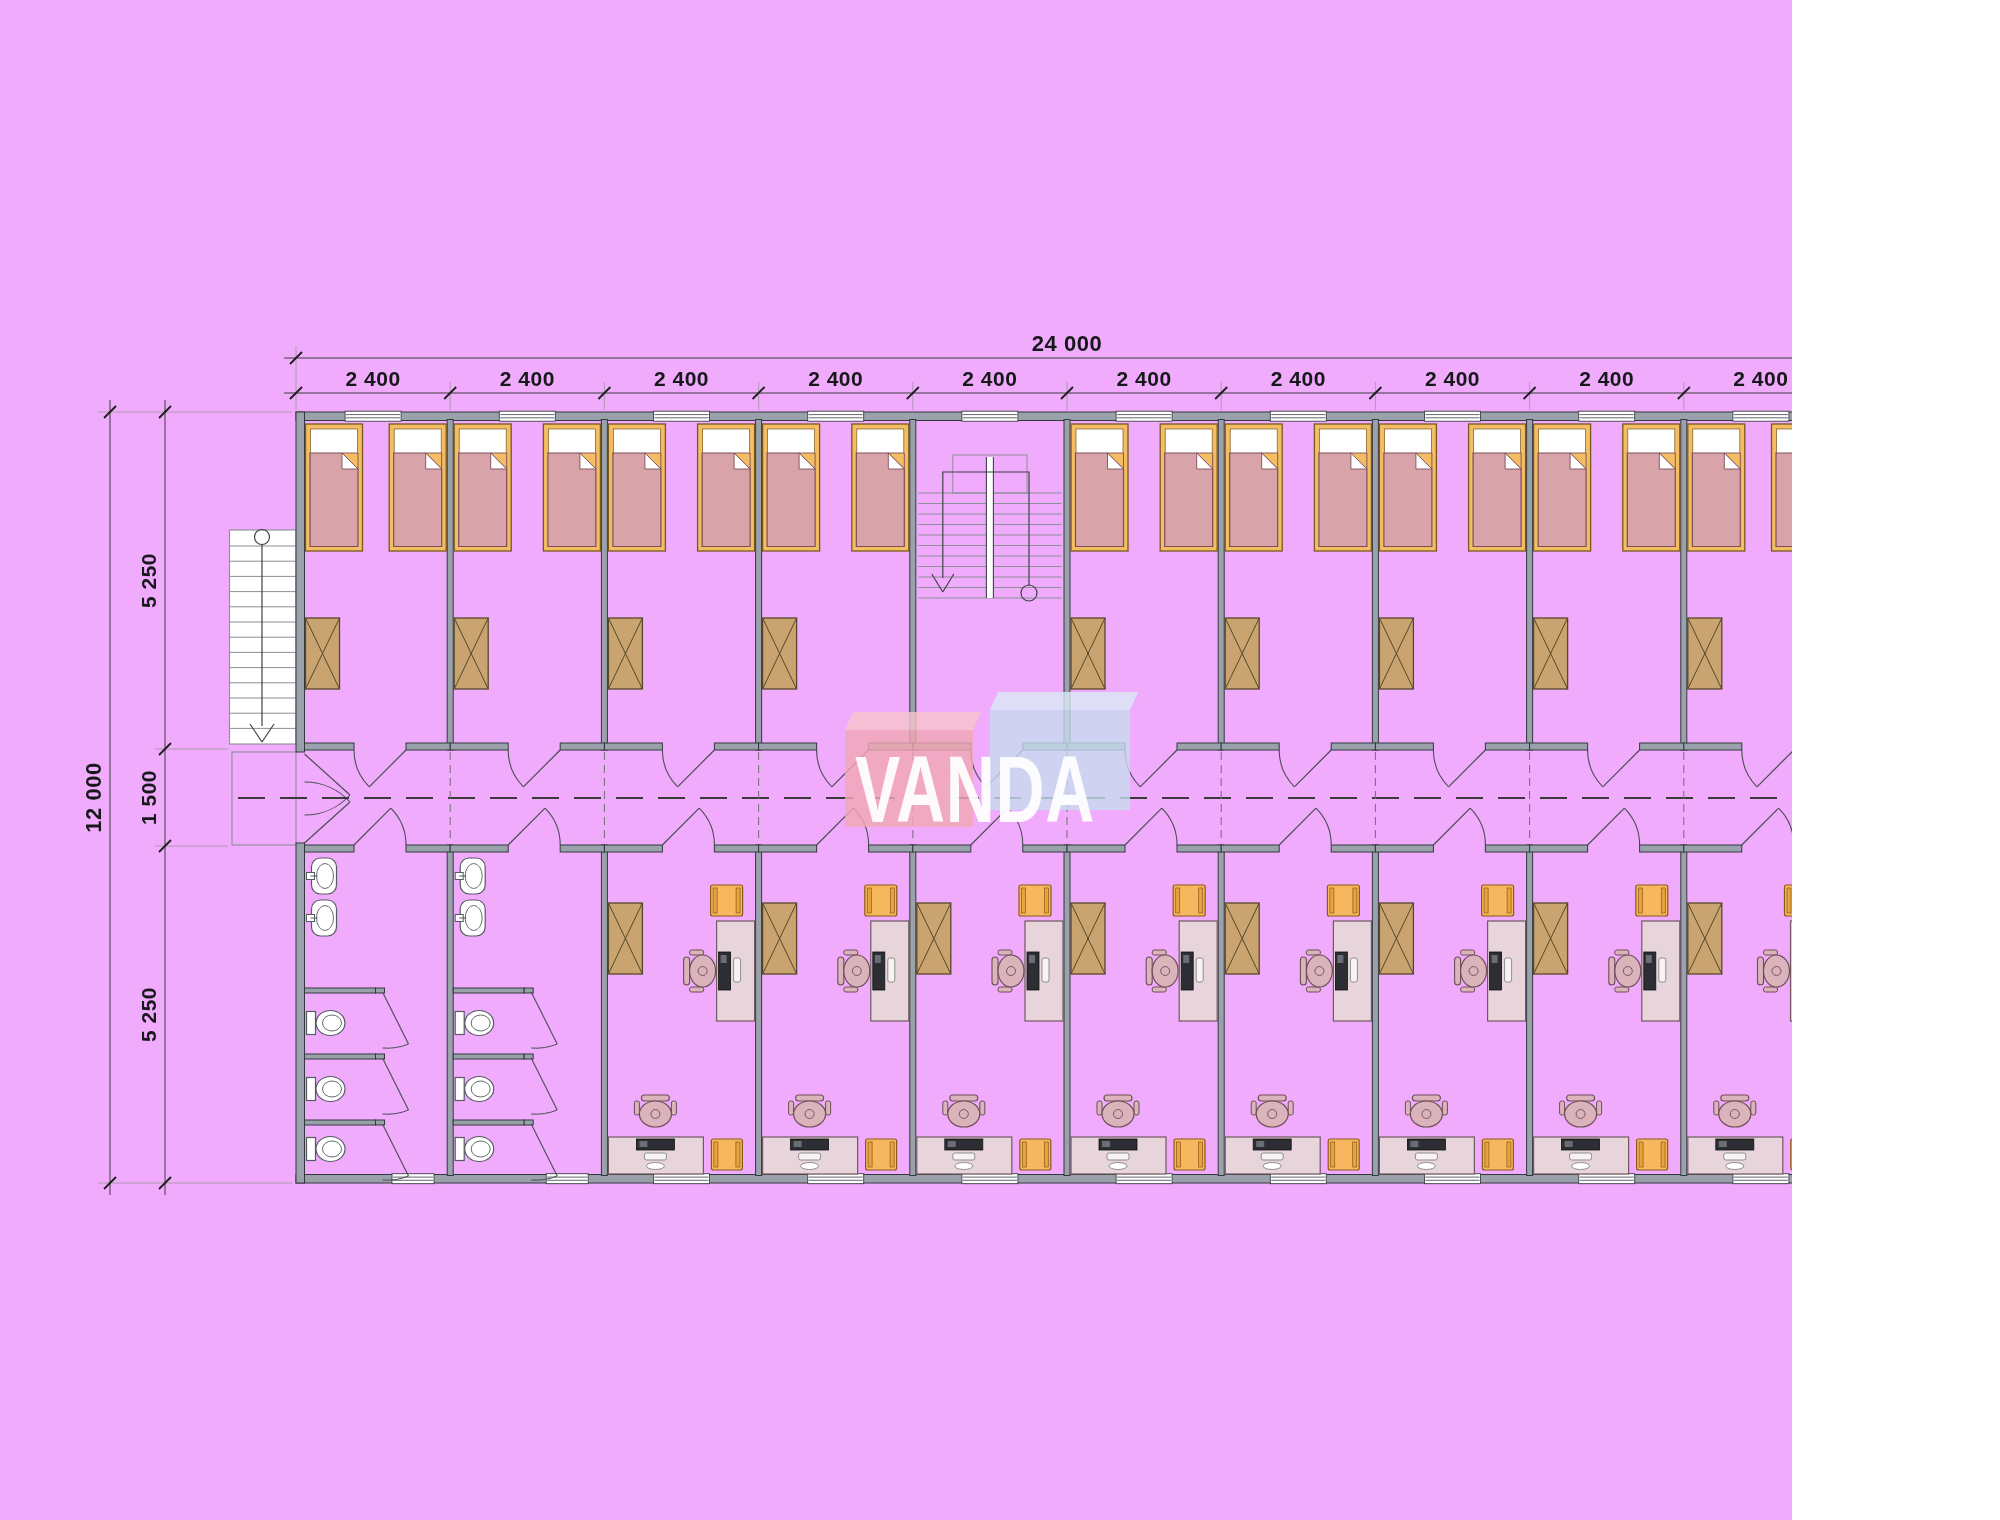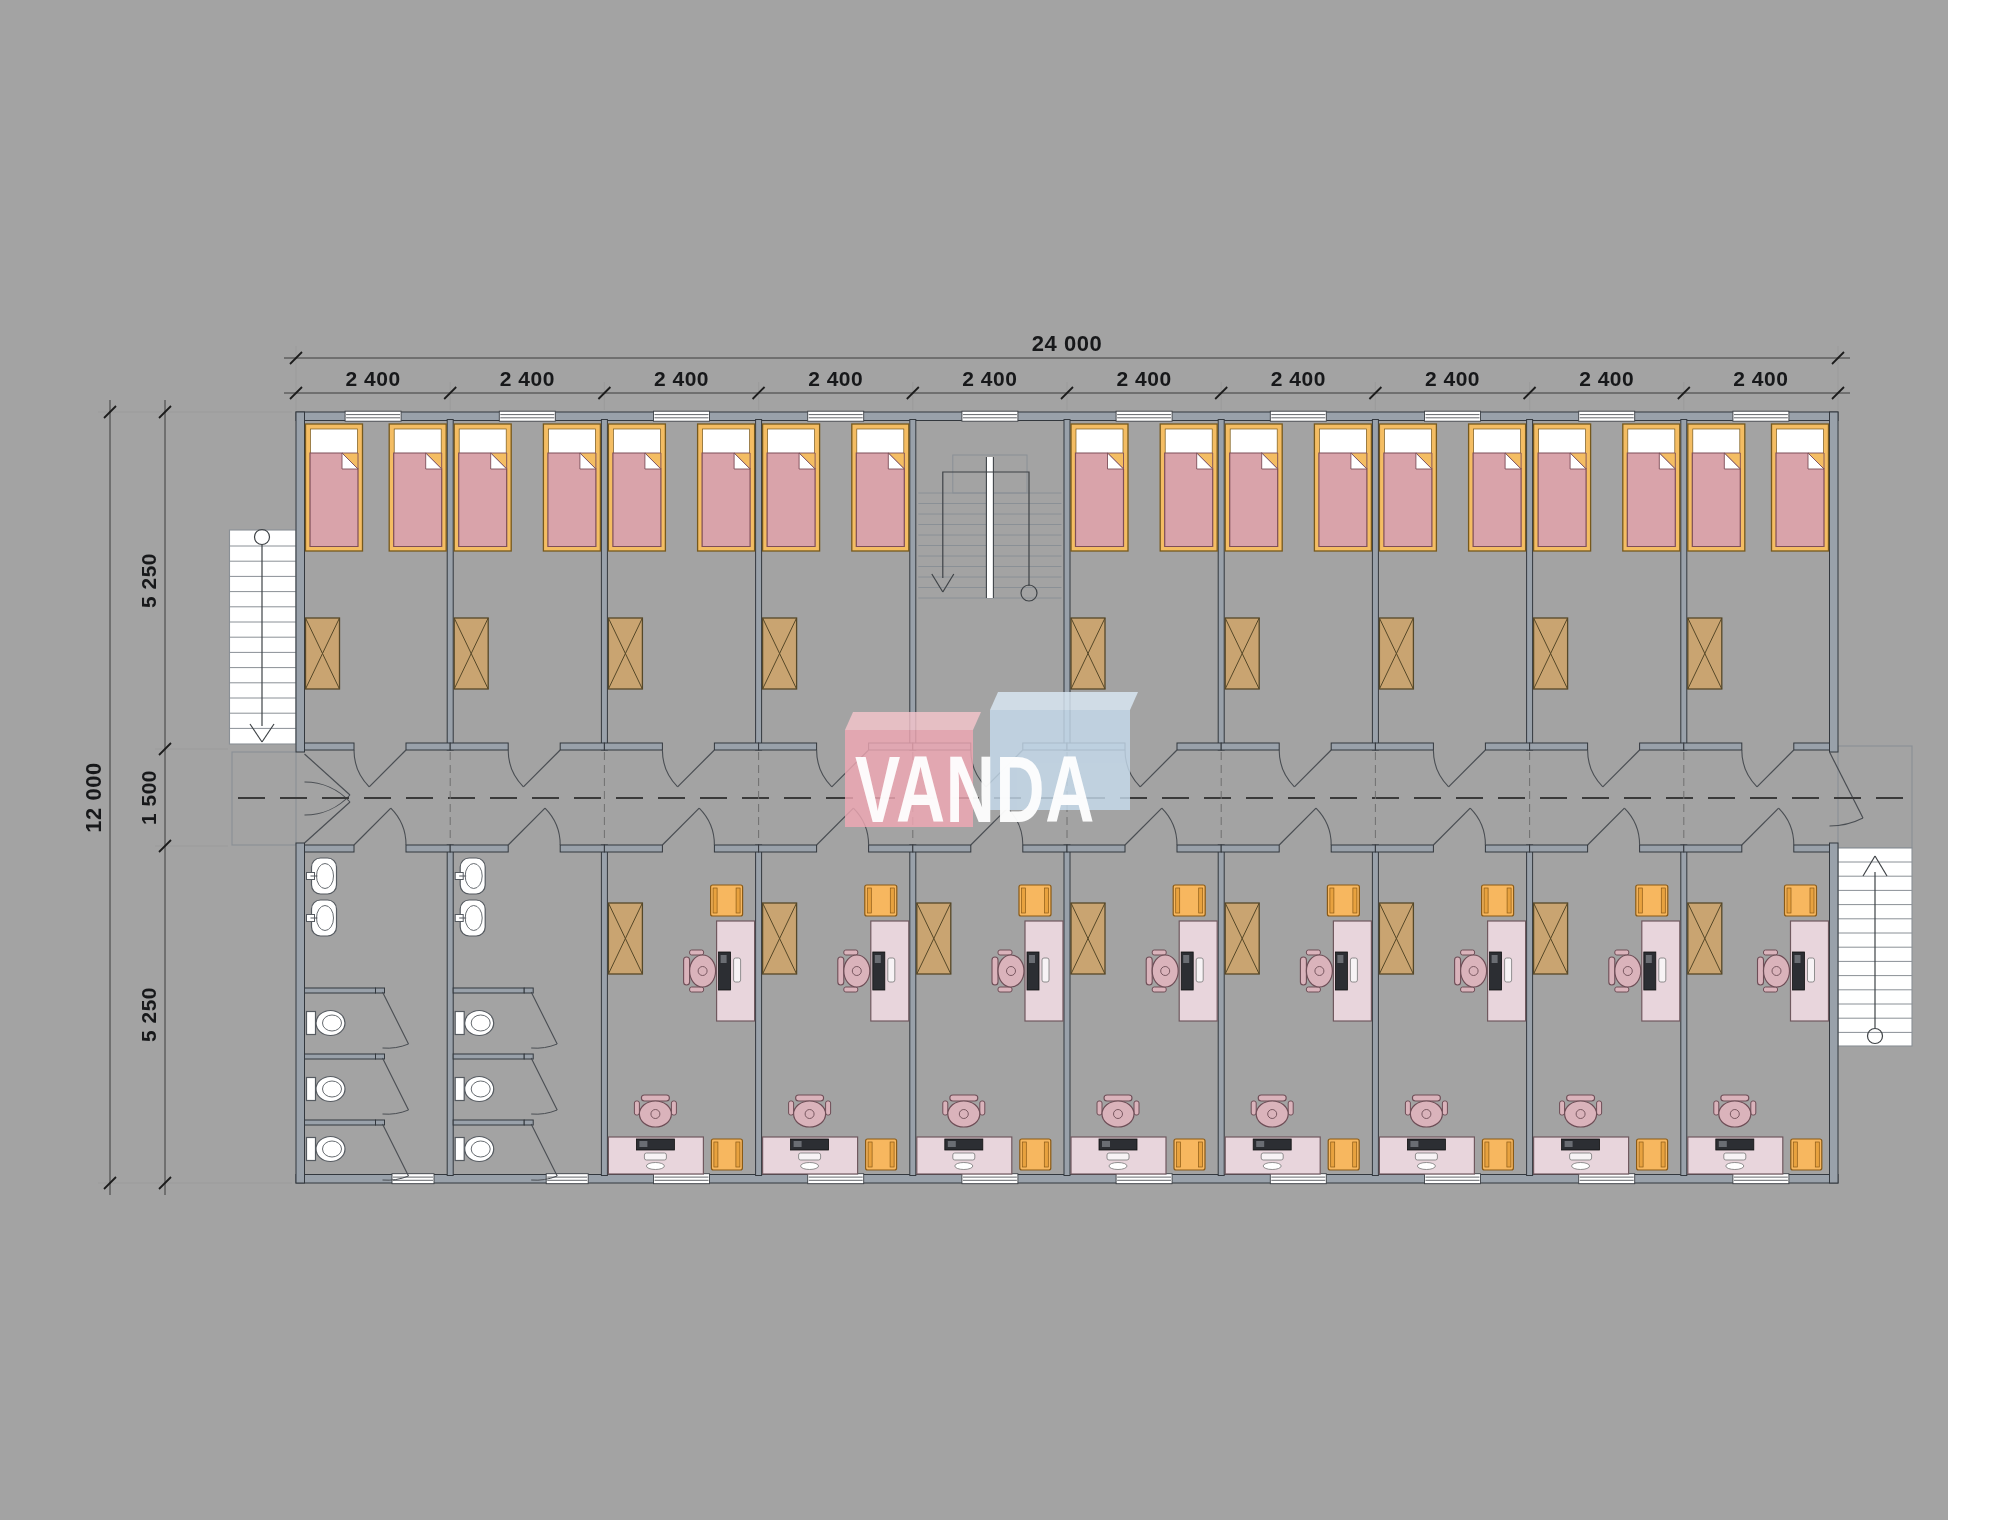--- a/index.html
+++ b/index.html
@@ -1,16 +1,16 @@
 <!DOCTYPE html>
 <html><head>
 <meta charset="utf-8">
 <style>
   html,body{margin:0;padding:0;background:#ffffff;}
-  .sheet{position:relative;width:1948px;height:1520px;background:#a3a3a3;overflow:hidden;
+  .sheet{position:relative;width:1792px;height:1520px;background:#f0abfc;overflow:hidden;
          font-family:"Liberation Sans",sans-serif;text-align:right;}
   svg{position:absolute;left:0;top:0;}
   .dim-text{font-family:"Liberation Sans",sans-serif;font-weight:700;font-size:21px;fill:#17181a;letter-spacing:0.5px;}
   .dim-text.big{font-size:22px;}
   .logo-text{font-family:"Liberation Sans",sans-serif;font-weight:700;font-size:94px;fill:#ffffff;letter-spacing:1px;}
 </style>
 </head>
 <body>
 
 <div class="sheet">

